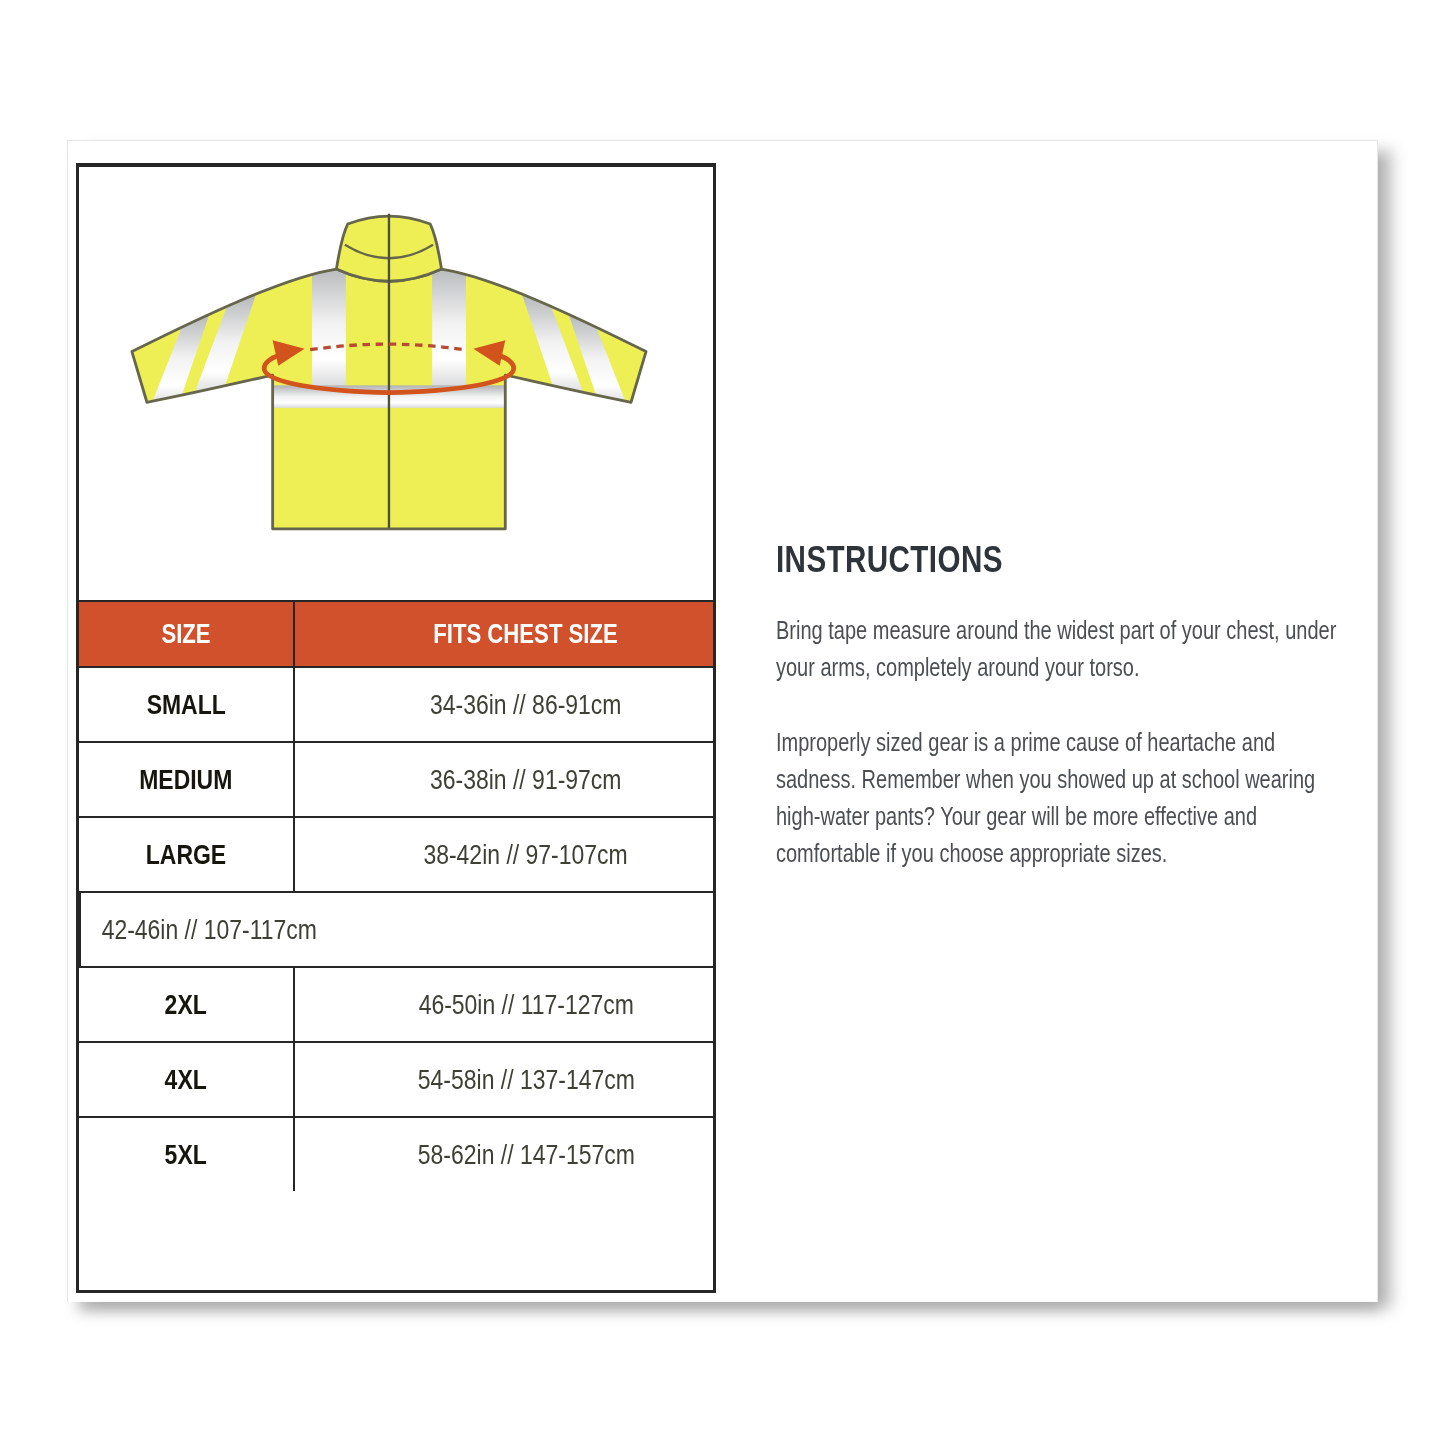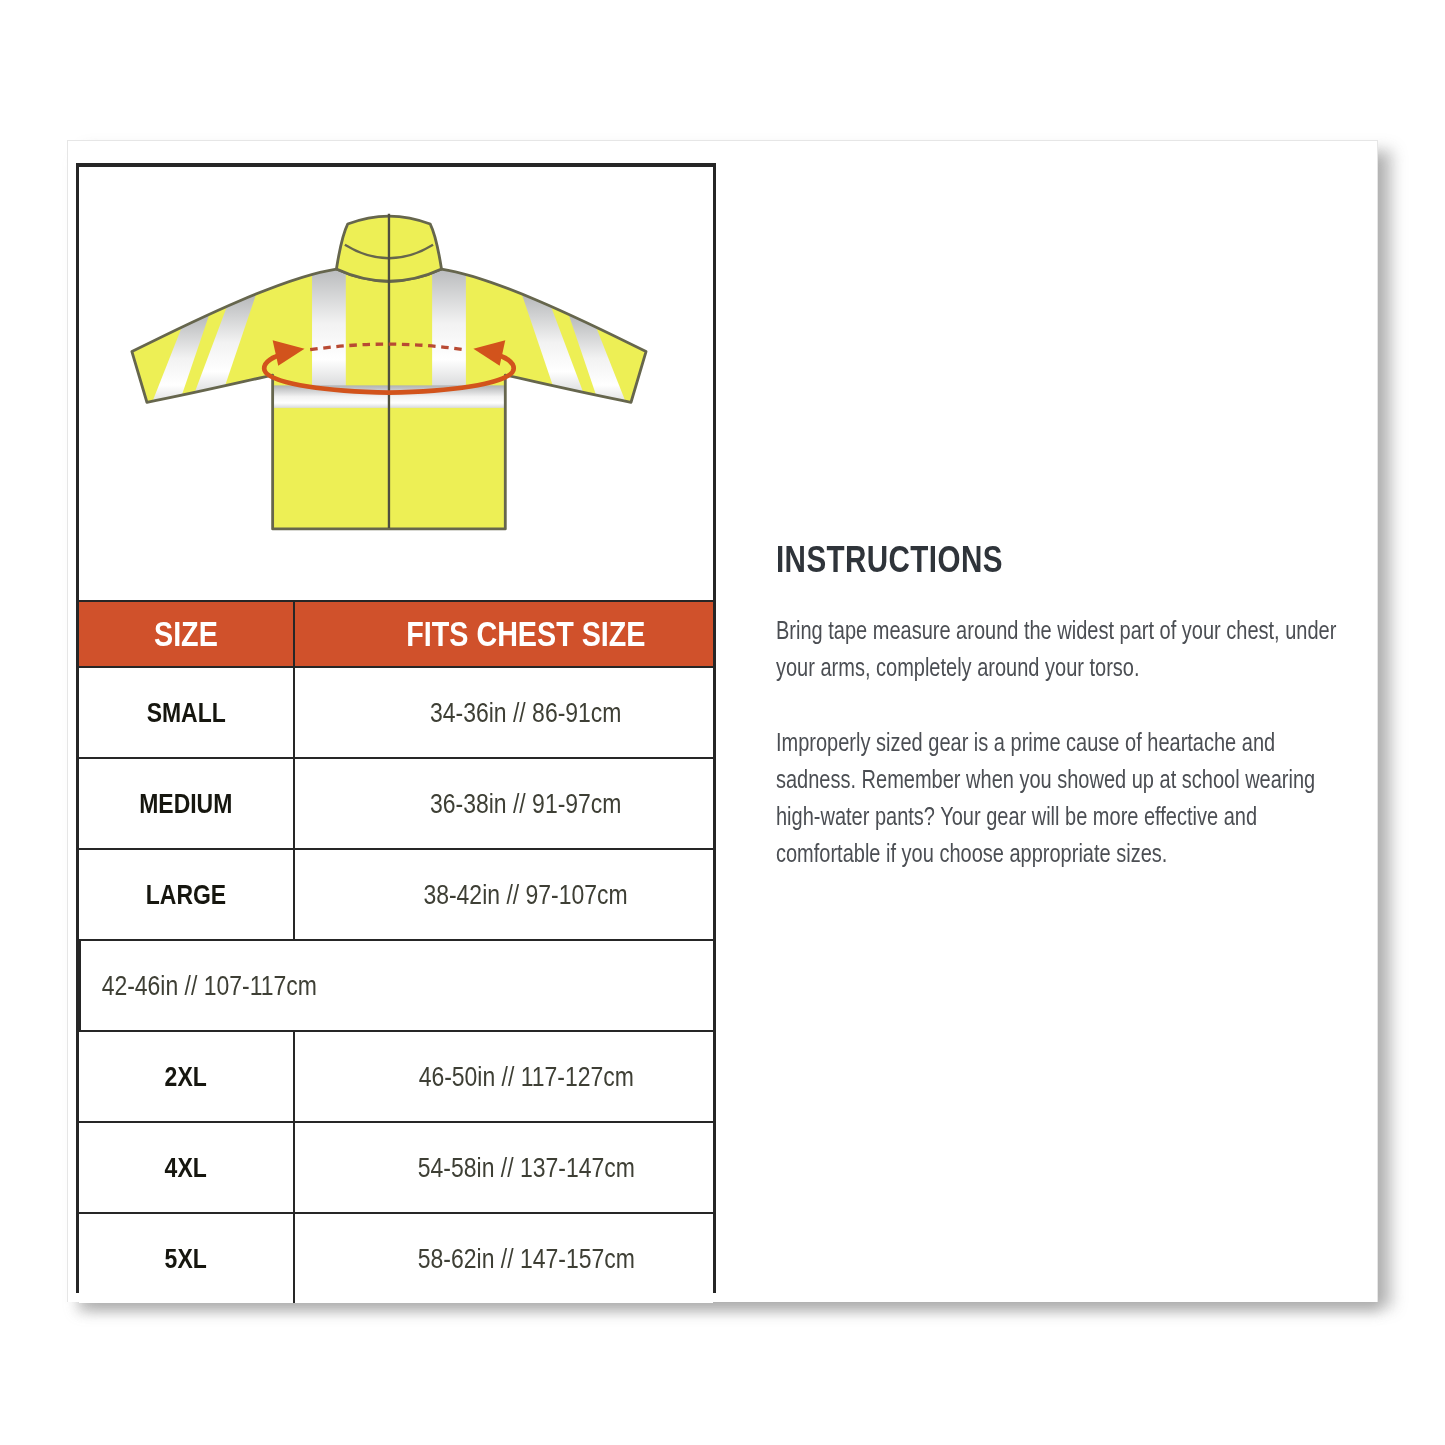--- a/index.html
+++ b/index.html
@@ -17,22 +17,22 @@
   .chart {
     position:absolute; left:8px; top:22px; width:640px; height:1130px;
     border:3px solid #262626; border-top-width:4px; background:#fff;
   }
   .img-cell { height:433px; background:#fff; padding:2px 6px; }
   .img-cell svg { width:100%; height:100%; display:block; }
 
   .thead { display:grid; grid-template-columns:214px 1fr; height:66px;
            background:#d0512b; border-top:2px solid #262626; }
   .thead .cell { display:flex; align-items:center; justify-content:center;
-                 color:#ffffff; font-weight:bold; font-size:35px; }
-  .trow { display:grid; grid-template-columns:214px 1fr; height:91px;
+                 color:#ffffff; font-weight:bold; font-size:27px; }
+  .trow { display:grid; grid-template-columns:214px 1fr; height:75px;
           border-top:2px solid #262626; background:#fff; }
   .trow .cell { display:flex; align-items:center; justify-content:center; }
   .col2 { border-left:2px solid #262626;padding-left:44px; }
   .size-label { font-weight:bold; font-size:28px; color:#16160f; }
   .chest-value { font-size:28px; color:#3e3f35; }
   .cond { display:inline-block; transform:scaleX(0.82); white-space:nowrap; }
 
   
   .instructions { position:absolute; left:708px; top:400px; width:760px;
                   transform:scaleX(0.8); transform-origin:left top; }

